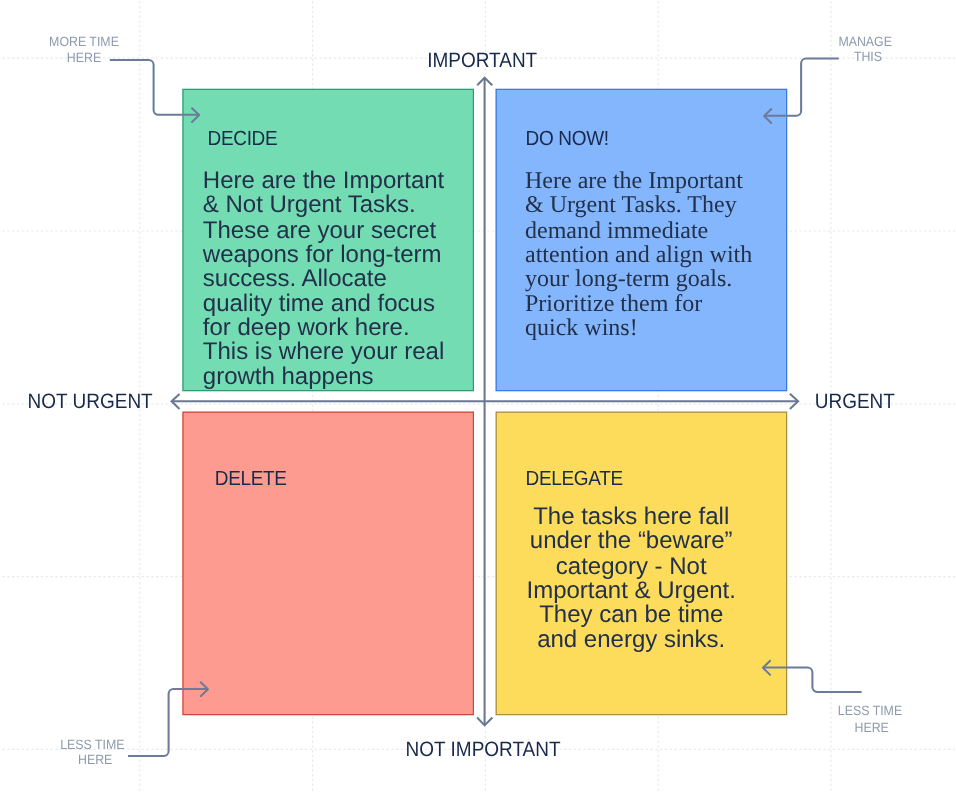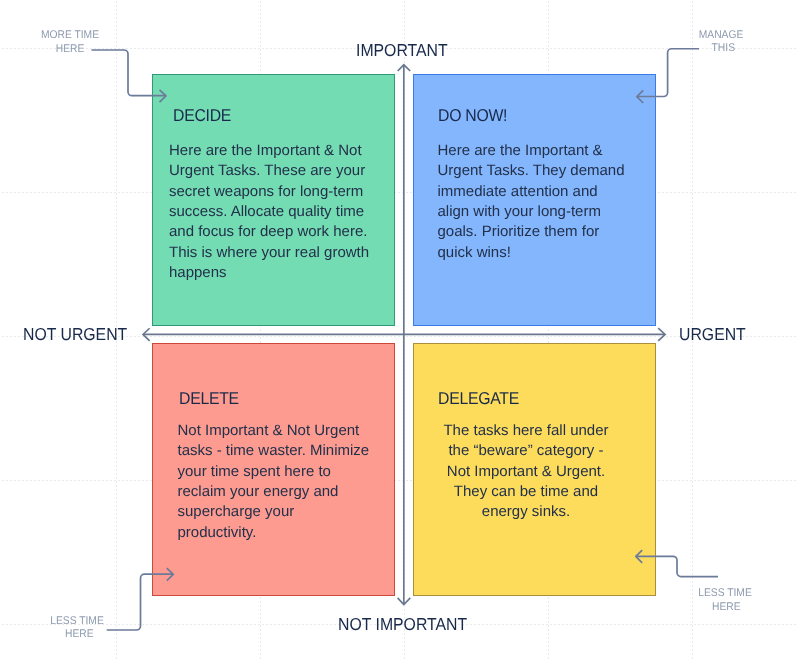--- a/index.html
+++ b/index.html
@@ -9,21 +9,21 @@
     width: 797px; height: 661px;
     font-family: "Liberation Sans", sans-serif;
     overflow: hidden;
     position: relative;
   }
   #canvas { position:absolute; left:0; top:0; width:797px; height:661px; }
   svg.layer { position:absolute; left:0; top:0; width:797px; height:661px; }
 
   .quad { position:absolute; box-sizing:border-box; }
   .q-title { position:absolute; font-size:17.1px; font-weight:400; color:#18294a; letter-spacing:-0.3px; white-space:nowrap; transform:scaleX(0.925); transform-origin:0 50%; }
-  .q-body  { position:absolute; font-size:15px; color:#22304a; line-height:20.35px; font-weight:400; }
+  .q-body  { position:absolute; font-size:20px; color:#22304a; line-height:20.35px; font-weight:400; }
 
   .axis-label { position:absolute; font-size:17.3px; font-weight:400; color:#18294a; white-space:nowrap; letter-spacing:0px; transform:scaleX(0.915); transform-origin:0 50%; }
   .corner-label { position:absolute; font-size:11.2px; font-weight:400; color:#8d9aae; line-height:13.6px; white-space:nowrap; letter-spacing:0px; transform:scaleX(0.92); }
 </style>
 </head>
 <body>
 
 <div id="canvas">
 
   <svg class="layer" viewBox="0 0 797 661">
@@ -71,24 +71,23 @@
 
       <path d="M718 576.6 H681 a4 4 0 0 1 -4 -4 V560.3 a4 4 0 0 0 -4 -4 H636"></path>
       <path d="M642.2 550.2 L635.8 556.4 L642.2 562.8"></path>
     </g>
   </svg>
 
   <div class="q-title" style="left:173px;top:106.3px;">DECIDE</div>
   <div class="q-body" style="left:169px;top:141px;width:208px;">Here are the Important &amp; Not Urgent Tasks. These are your secret weapons for long-term success. Allocate quality time and focus for deep work here. This is where your real growth happens</div>
 
   <div class="q-title" style="left:437.5px;top:106.3px;">DO NOW!</div>
-  <div class="q-body" style="left:437.5px;top:141px;width:193px;">Here are the Important &amp; Urgent Tasks. They demand immediate attention and align with your long-term goals. Prioritize them for quick wins!</div>
+  <div class="q-body" style="left:437.5px;top:141px;width:193px;font-family:Liberation Serif, serif;">Here are the Important &amp; Urgent Tasks. They demand immediate attention and align with your long-term goals. Prioritize them for quick wins!</div>
 
   <div class="q-title" style="left:179px;top:389.3px;">DELETE</div>
-  <div class="q-body" style="left:177.5px;top:421px;width:199px;">Not Important &amp; Not Urgent tasks - time waster. Minimize your time spent here to reclaim your energy and supercharge your productivity.</div>
 
   <div class="q-title" style="left:437.5px;top:389.3px;">DELEGATE</div>
   <div class="q-body" style="left:437.5px;top:421px;width:177px;text-align:center;">The tasks here fall under the “beware” category - Not Important &amp; Urgent. They can be time and energy sinks.</div>
 
   <div class="axis-label" style="left:355.5px;top:39.8px;">IMPORTANT</div>
   <div class="axis-label" style="left:338px;top:613.8px;">NOT IMPORTANT</div>
   <div class="axis-label" style="left:23.2px;top:324.2px;">NOT URGENT</div>
   <div class="axis-label" style="left:678.5px;top:324.2px;">URGENT</div>
 
   <div class="corner-label" style="left:0.2px;top:29.2px;width:140px;text-align:center;">

